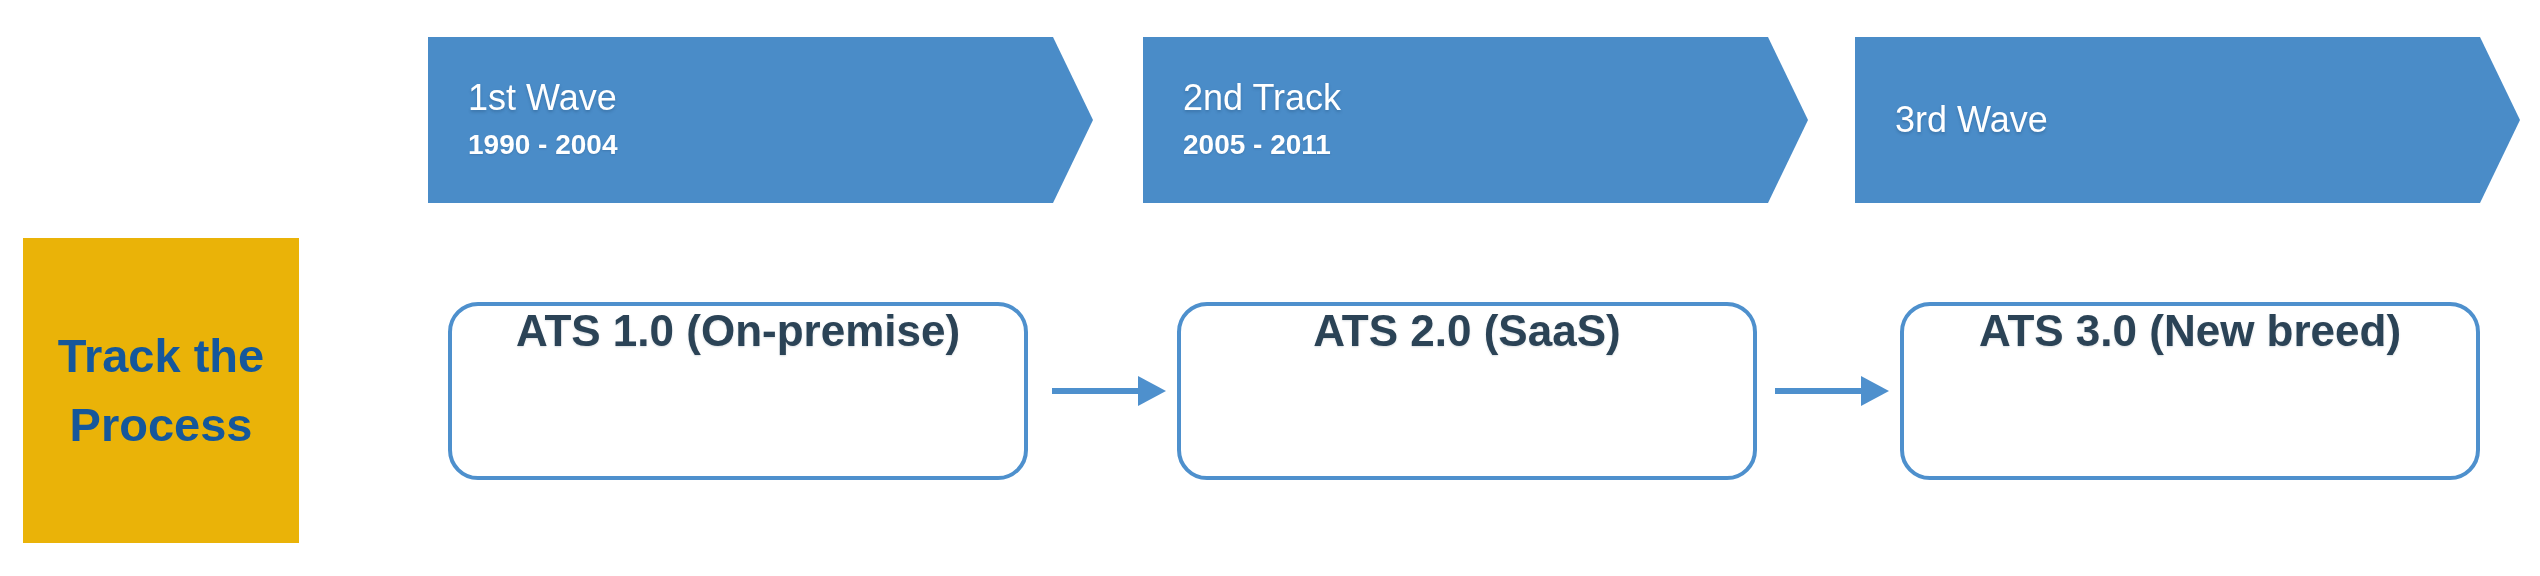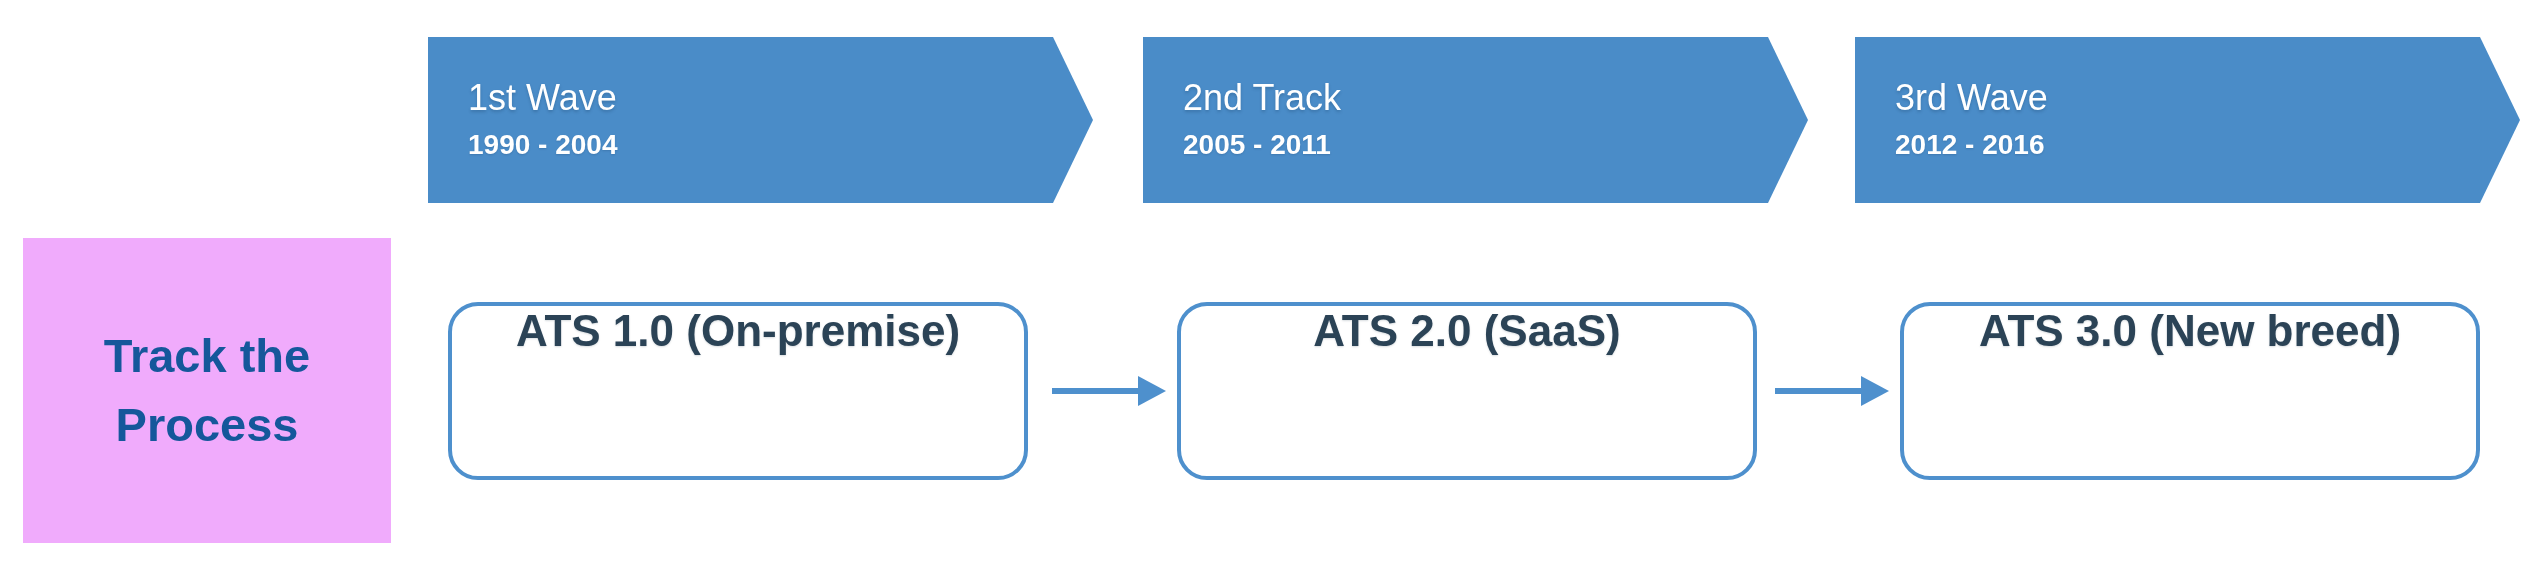--- a/index.html
+++ b/index.html
@@ -14,23 +14,23 @@
     height: 576px;
     background: #ffffff;
     overflow: hidden;
   }
 
   
   .track-panel {
     position: absolute;
     left: 23px;
     top: 238px;
-    width: 368px;
+    width: 276px;
     height: 305px;
-    background: #f0abfc;
+    background: #eab308;
     display: flex;
     align-items: center;
     justify-content: center;
   }
   .track-panel .label {
     color: #15579b;
     font-size: 47px;
     font-weight: bold;
     line-height: 1.45;
     text-align: center;
@@ -128,21 +128,20 @@
   <div class="wave-band w1">
     <div class="wave-title">1st Wave</div>
     <div class="wave-period">1990 - 2004</div>
   </div>
   <div class="wave-band w2">
     <div class="wave-title">2nd Track</div>
     <div class="wave-period">2005 - 2011</div>
   </div>
   <div class="wave-band w3">
     <div class="wave-title">3rd Wave</div>
-    <div class="wave-period">2012 - 2016</div>
   </div>
 
   <div class="ats-box b1">
     <div class="box-label">ATS 1.0 (On-premise)</div>
   </div>
   <div class="ats-box b2">
     <div class="box-label">ATS 2.0 (SaaS)</div>
   </div>
   <div class="ats-box b3">
     <div class="box-label">ATS 3.0 (New breed)</div>

